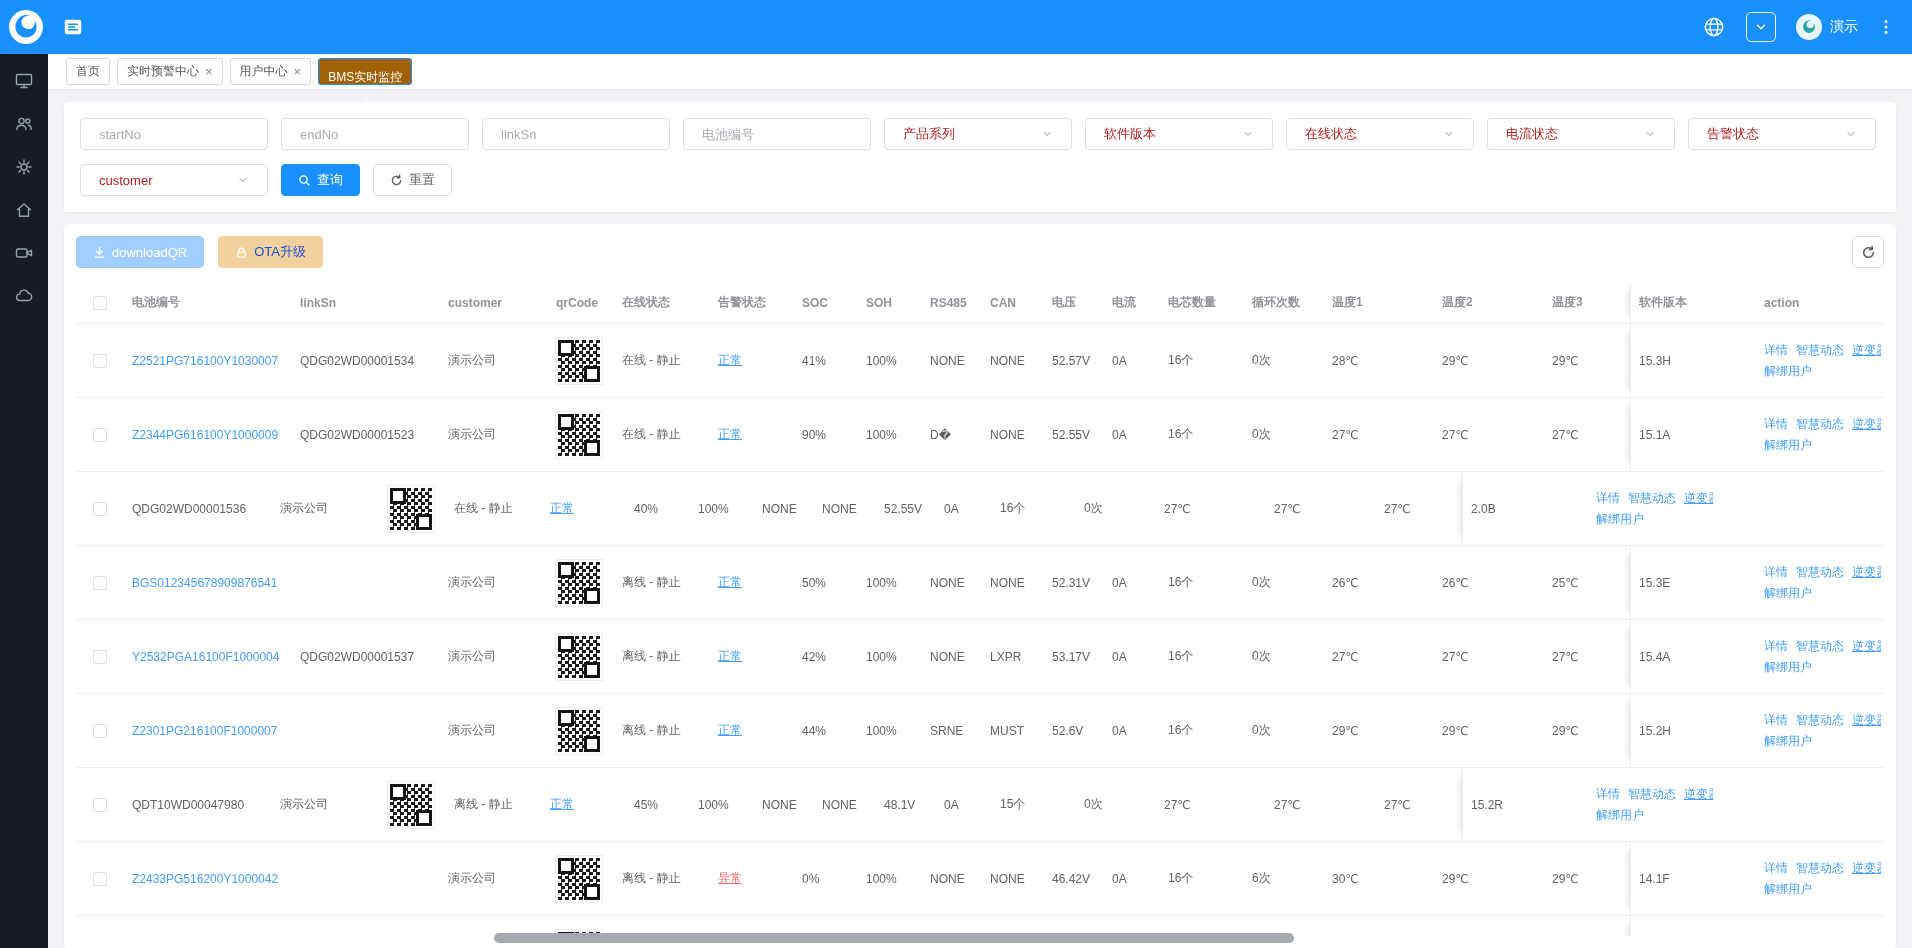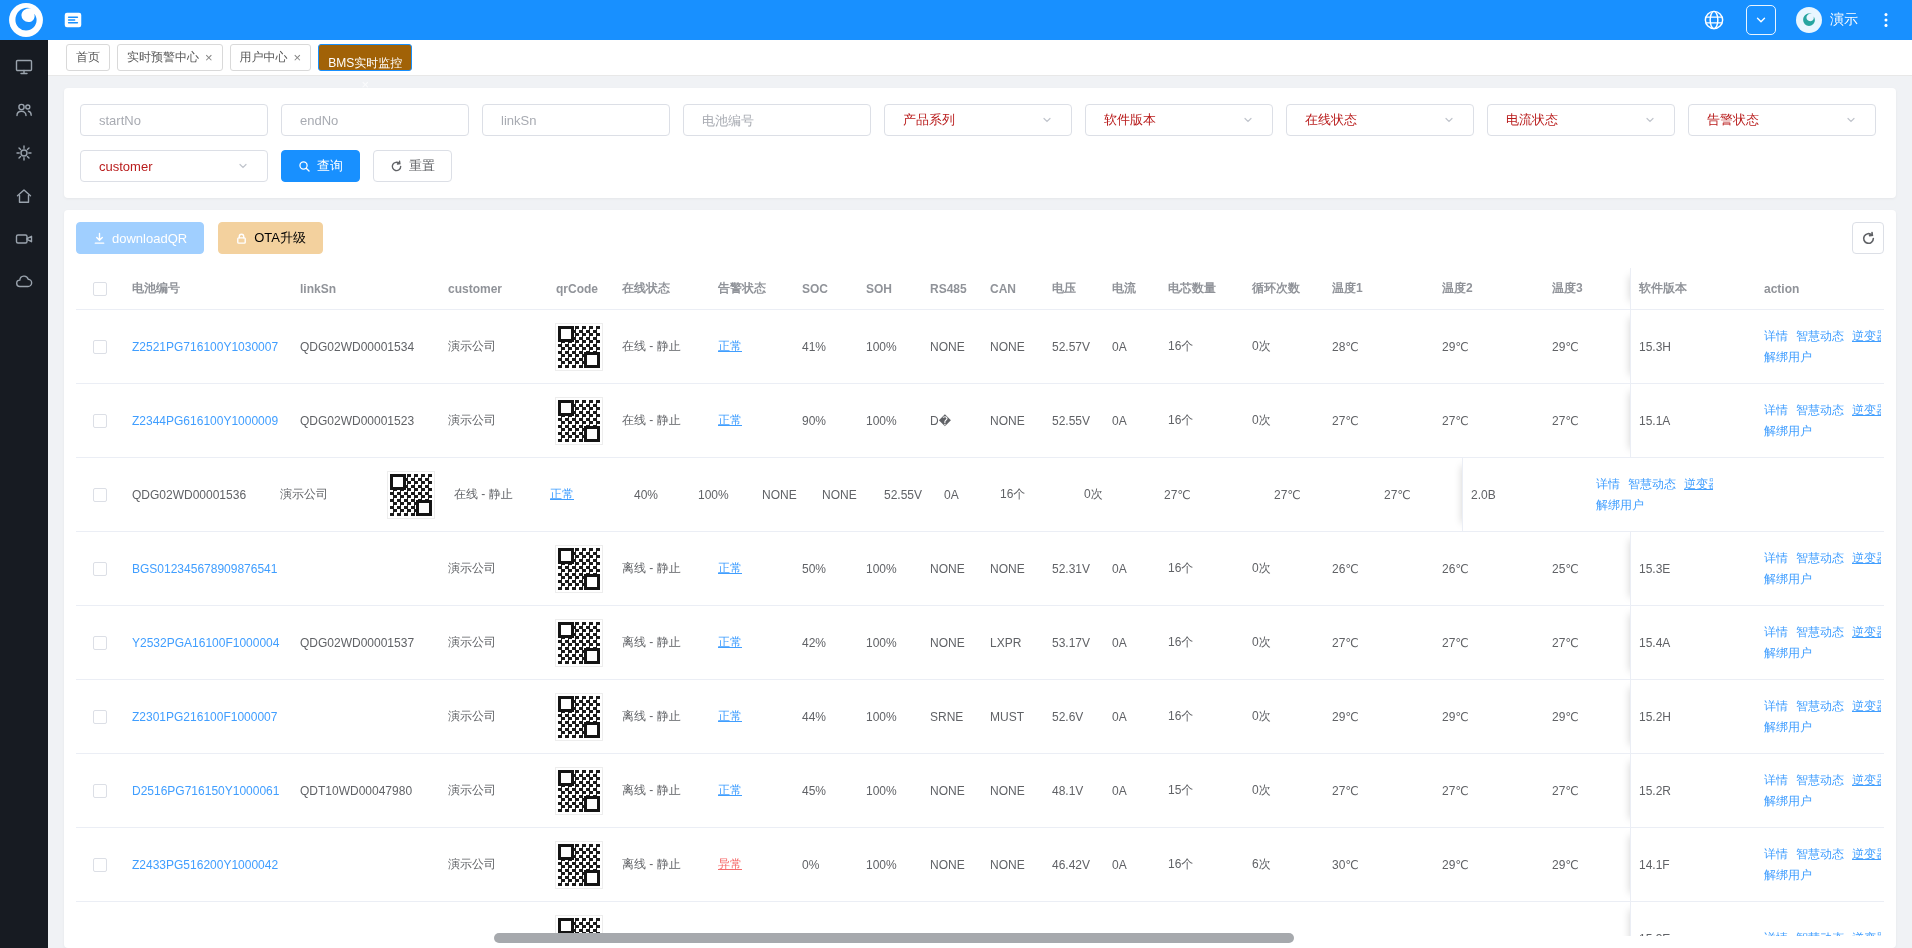--- a/index.html
+++ b/index.html
@@ -1,21 +1,21 @@
 <!DOCTYPE html>
 <html><head>
 <meta charset="utf-8">
 <style>
   * { box-sizing: border-box; margin: 0; padding: 0; }
   html,body { width:1912px; height:948px; overflow:hidden; }
   body { font-family:"Liberation Sans","DejaVu Sans",sans-serif; background:#f0f2f5; font-size:13px; color:#606266; }
   .app { width:1912px; height:948px; display:flex; flex-direction:column; overflow:hidden; background:#f0f2f5; }
 
   
-  .topbar { height:40px; background:#1890ff; display:flex; align-items:center; justify-content:space-between; padding:0 18px 0 8px; flex:none; }
+  .topbar { height:54px; background:#1890ff; display:flex; align-items:center; justify-content:space-between; padding:0 18px 0 8px; flex:none; }
   .topbar-left { display:flex; align-items:center; gap:18px; }
   .logo-circle { width:36px; height:36px; border-radius:50%; overflow:hidden; display:flex; }
   .topbar-right { display:flex; align-items:center; gap:20px; }
   .tb-iconbtn { display:flex; align-items:center; justify-content:center; cursor:pointer; }
   .tb-box { width:30px; height:30px; border:1px solid rgba(255,255,255,.9); border-radius:5px; }
   .tb-user { display:flex; align-items:center; gap:8px; color:#fff; font-size:14px; }
   .avatar { width:26px; height:26px; border-radius:50%; overflow:hidden; background:#e8f6ff; display:flex; align-items:center; justify-content:center; }
 
   
   .below { flex:1; display:flex; min-height:0; }
@@ -39,21 +39,21 @@
   .filter-row { display:flex; gap:13px; }
   .filter-row + .filter-row { margin-top:14px; }
   .f-input, .f-select { width:188px; height:32px; border:1px solid #dcdfe6; border-radius:4px; background:#fff; font-size:13px; padding:0 18px; color:#606266; display:flex; align-items:center; }
   input.f-input::placeholder { color:#a8abb2; }
   input.f-input { outline:none; font-family:inherit; }
   .f-select { justify-content:space-between; cursor:pointer; }
   .f-select .ph { color:#b91c1c; }
   .btn { height:32px; border-radius:4px; border:1px solid #dcdfe6; background:#fff; display:inline-flex; align-items:center; gap:6px; padding:0 16px; font-size:13px; color:#606266; cursor:pointer; font-family:inherit; }
   .btn-primary { background:#1890ff; border-color:#1890ff; color:#fff; }
   .btn-primary-disabled { background:#a0cfff; border-color:#a0cfff; color:#fff; cursor:not-allowed; }
-  .btn-warning-disabled { background:#f3d19e; border-color:#f3d19e; color:#000000; cursor:not-allowed; }
+  .btn-warning-disabled { background:#f3d19e; border-color:#f3d19e; color:#1d4ed8; cursor:not-allowed; }
 
   .table-card { margin-top:12px; flex:1; min-height:0; padding:12px; position:relative; overflow:hidden; display:flex; flex-direction:column; }
   .table-toolbar { display:flex; align-items:center; justify-content:space-between; flex:none; padding-bottom:14px; }
   .toolbar-left { display:flex; gap:14px; }
   .icon-btn { width:32px; height:32px; border:1px solid #dcdfe6; border-radius:4px; background:#fff; display:flex; align-items:center; justify-content:center; cursor:pointer; }
 
   
   .tbl { flex:1; min-height:0; overflow:hidden; }
   .tr, .thr { display:flex; border-bottom:1px solid #ebeef5; }
   .thr { height:42px; color:#909399; font-weight:700; font-size:12px; }
@@ -542,23 +542,20 @@
       <span class="action-line">
         <a>解绑用户</a>
       </span>
     </span>
   </div>
 
   <div class="tr">
     <span class="td c0">
                     <span class="cb"></span>
                   </span>
-    <span class="td c1">
-                    <a class="id-link">D2516PG716150Y1000061</a>
-                  </span>
     <span class="td c2">QDT10WD00047980</span>
     <span class="td c3">演示公司</span>
     <span class="td c4">
                     <span class="qr"></span>
                   </span>
     <span class="td c5">离线 - 静止</span>
     <span class="td c6">
                     <a class="alarm">正常</a>
                   </span>
     <span class="td c7">45%</span>

